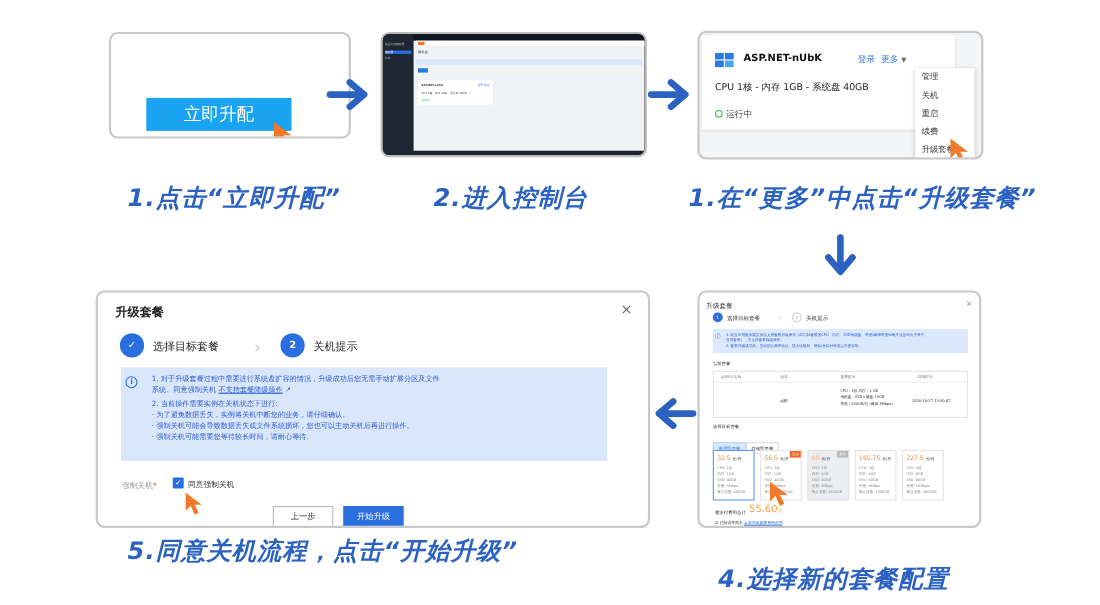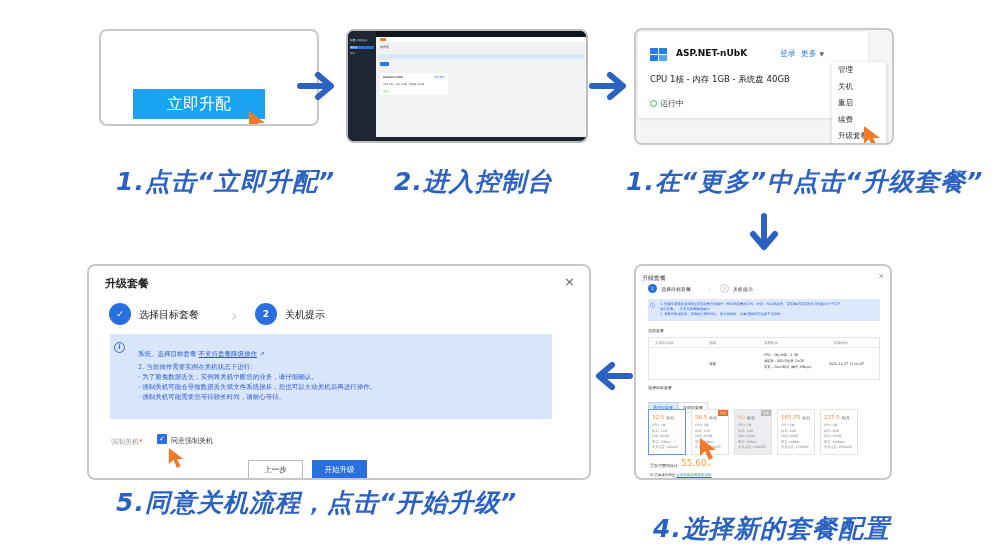--- a/index.html
+++ b/index.html
@@ -1,18 +1,18 @@
 <!DOCTYPE html>
 <html><head>
 <meta charset="utf-8">
 <style>
   * { box-sizing: border-box; margin: 0; padding: 0; }
   body { width: 1000px; height: 550px; background: #fff; font-family: "DejaVu Sans", "Liberation Sans", sans-serif; position: relative; overflow: hidden; }
   .panel { position: absolute; border: 2px solid #c8c8c8; border-radius: 8px; background: #fff; overflow: hidden; }
-  .caption { position: absolute; color: #2b62c2; font-size: 25px; font-weight: bold; font-style: italic; white-space: nowrap; letter-spacing: 1px; }
+  .caption { position: absolute; color: #2b62c2; font-size: 22px; font-weight: bold; font-style: italic; white-space: nowrap; letter-spacing: 1px; }
   .arrow { position: absolute; }
 
   
   #p1 { left: 86px; top: 29px; width: 220px; height: 97px; margin-left: 13px; }
   #p1 .btn { position: absolute; left: 32px; top: 58px; width: 132px; height: 30px; background: #1aa3f0; color: #fff; font-size: 16px; text-align: center; line-height: 30px; }
   .cursor { position: absolute; width: 0; height: 0; }
 
   
   #p2 { left: 346px; top: 29px; width: 242px; height: 114px; background: #1d2430; border-color: #bbb; }
   #p2 .sidebar { position: absolute; left: 0; top: 0; width: 28px; height: 100%; background: #1f2633; }
@@ -249,21 +249,22 @@
   <div class="title">升级套餐</div>
   <div class="close">×</div>
   <div class="step-circle" style="left:20px;top:37px;">✓</div>
   <div class="step-label" style="left:50px;top:42px;">选择目标套餐</div>
   <div class="step-sep">›</div>
   <div class="step-circle" style="left:166px;top:37px;">2</div>
   <div class="step-label" style="left:196px;top:42px;">关机提示</div>
 
   <div class="info">
     <div class="icon">i</div>
-    <div class="line" style="top:16px;"><span>系统。选择目标套餐</span> <span class="link">不支持套餐降级操作</span> <span>↗</span></div>
+    <div class="line" style="top:6px;">1. 对于升级套餐过程中需要进行系统盘扩容的情况，升级成功后您无需手动扩展分区及文件</div>
+    <div class="line" style="top:16px;"><span>系统。同意强制关机</span> <span class="link">不支持套餐降级操作</span> <span>↗</span></div>
     <div class="line" style="top:29px;">2. 当前操作需要实例在关机状态下进行:</div>
     <div class="line" style="top:39px;">· 为了避免数据丢失，实例将关机中断您的业务，请仔细确认。</div>
     <div class="line" style="top:49px;">· 强制关机可能会导致数据丢失或文件系统损坏，您也可以主动关机后再进行操作。</div>
     <div class="line" style="top:59px;">· 强制关机可能需要您等待较长时间，请耐心等待。</div>
   </div>
 
   <div class="label"><span>强制关机</span><span class="req">*</span></div>
   <div class="chk">✓</div>
   <div class="chk-label">同意强制关机</div>
   <svg class="cursor" style="left:78px;top:180px;width:20px;height:24px;" viewBox="0 0 22 26">

